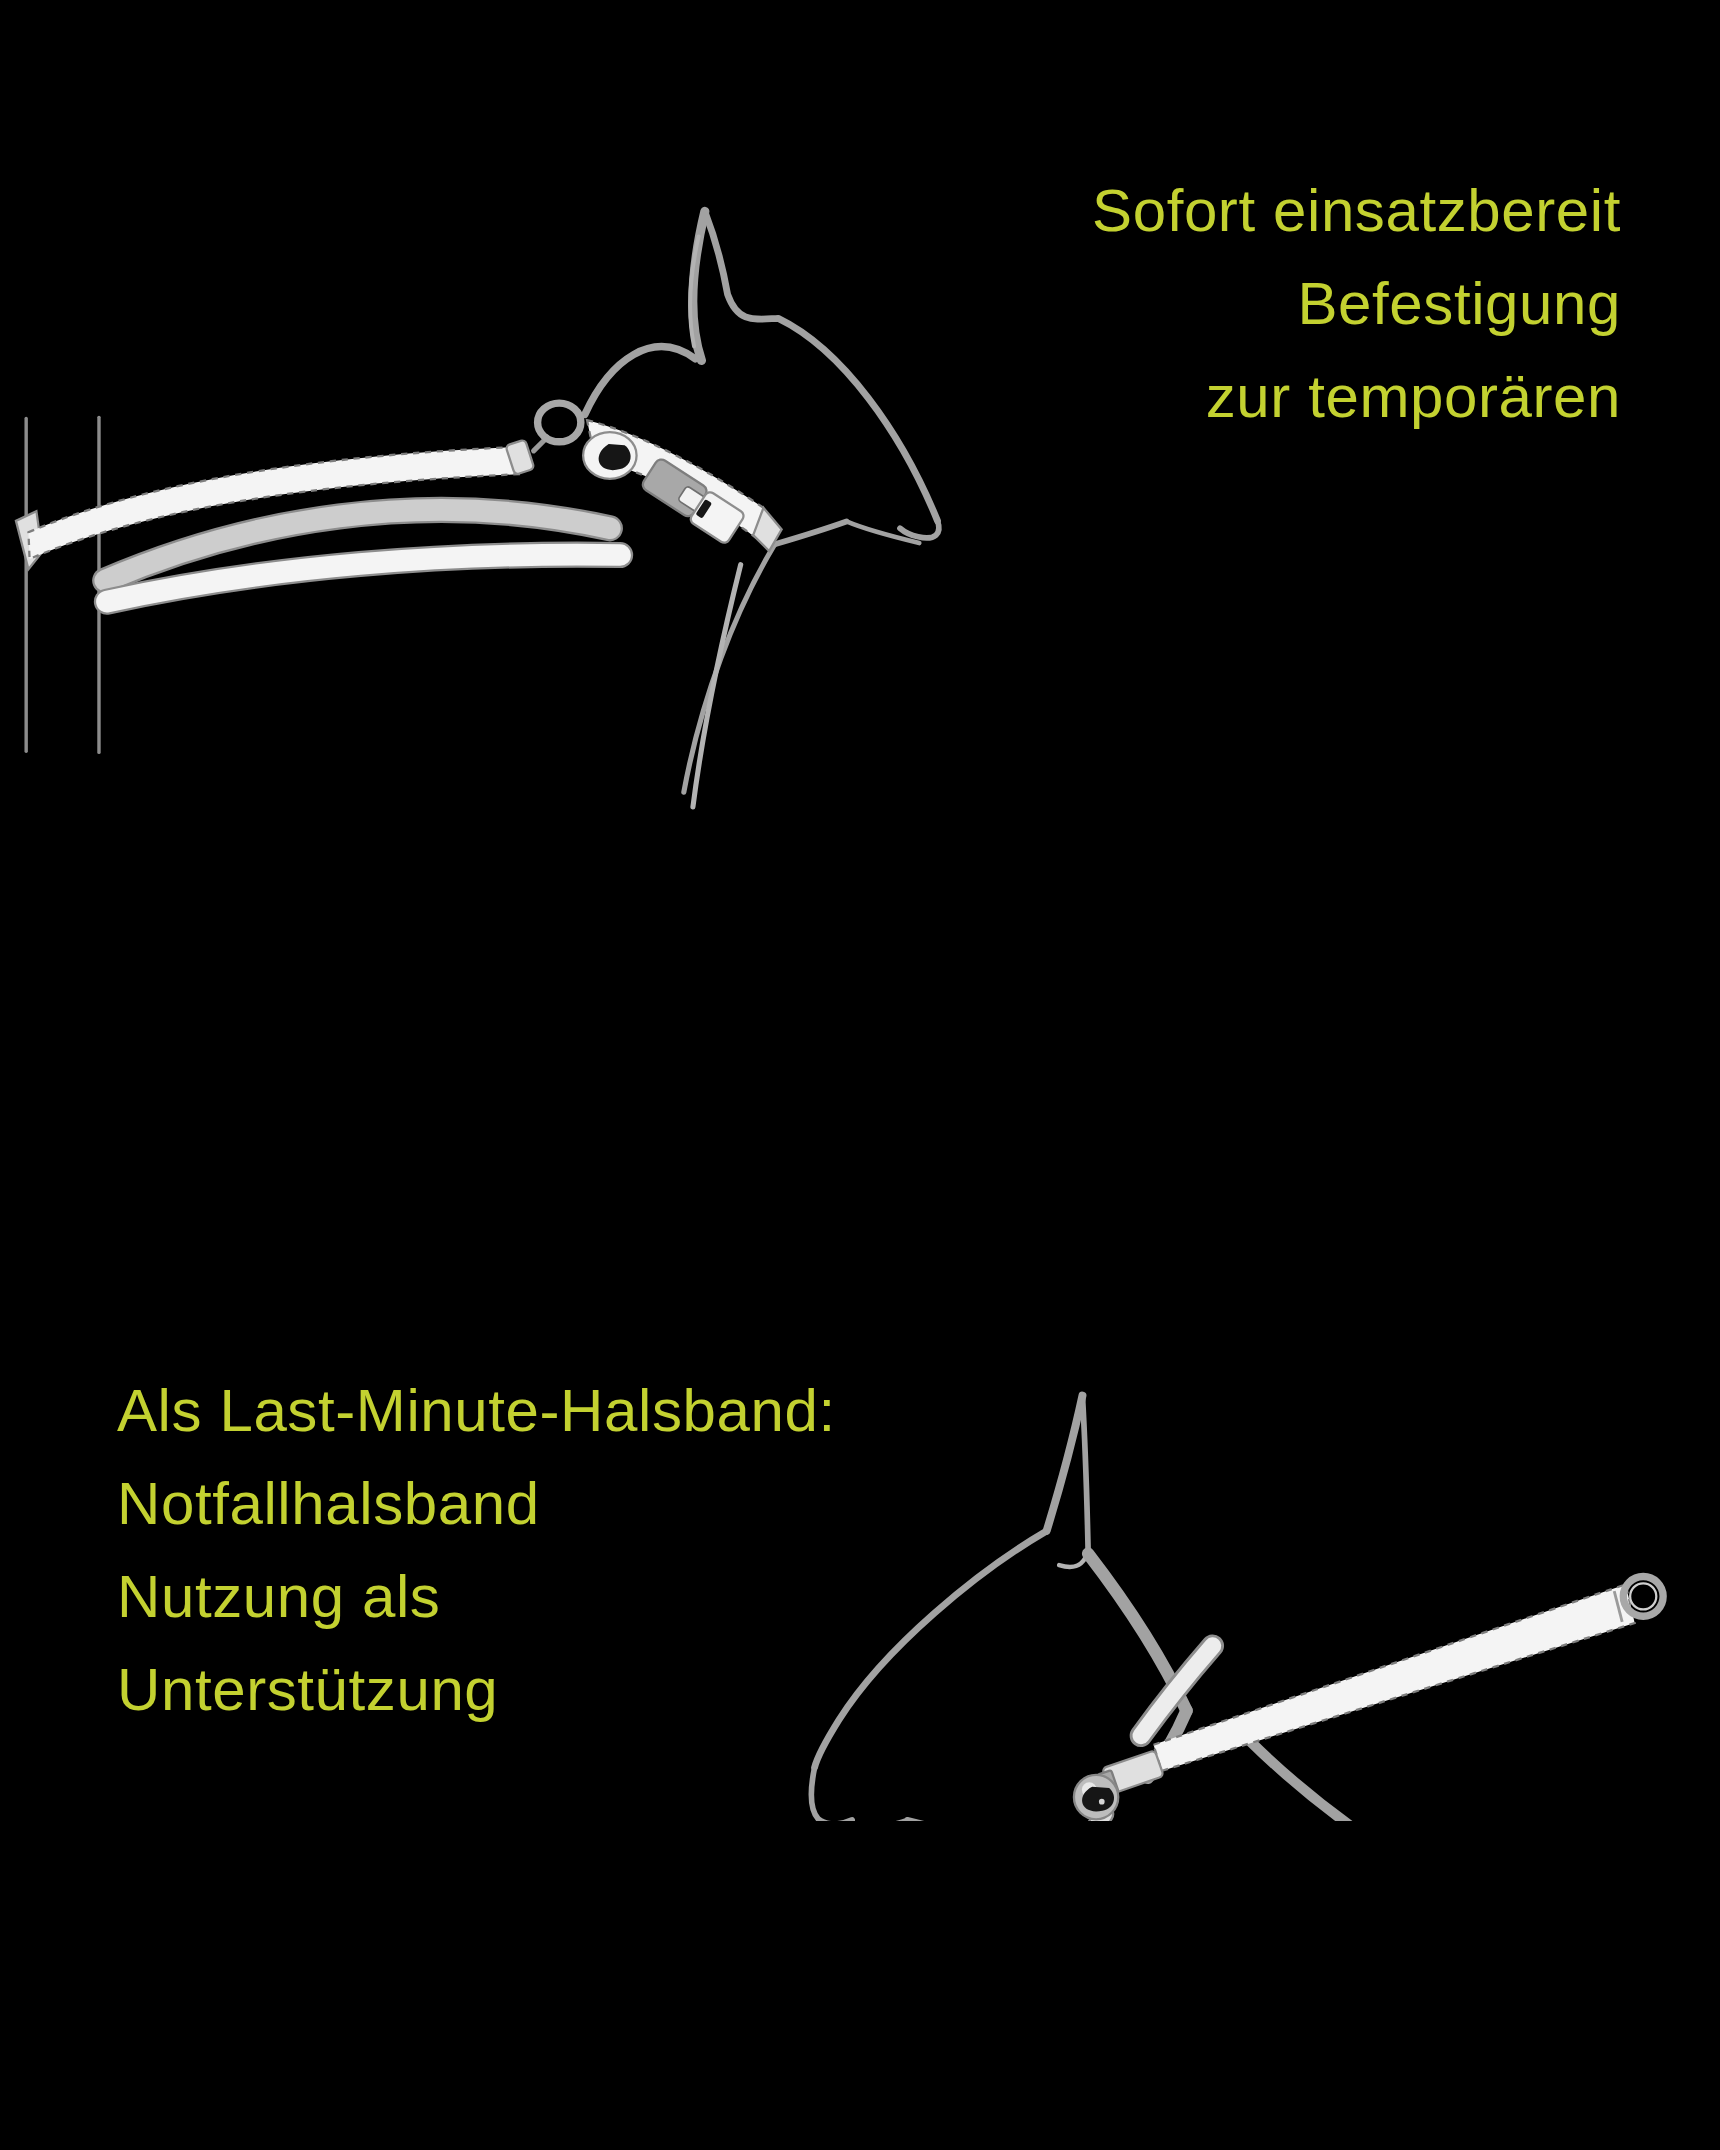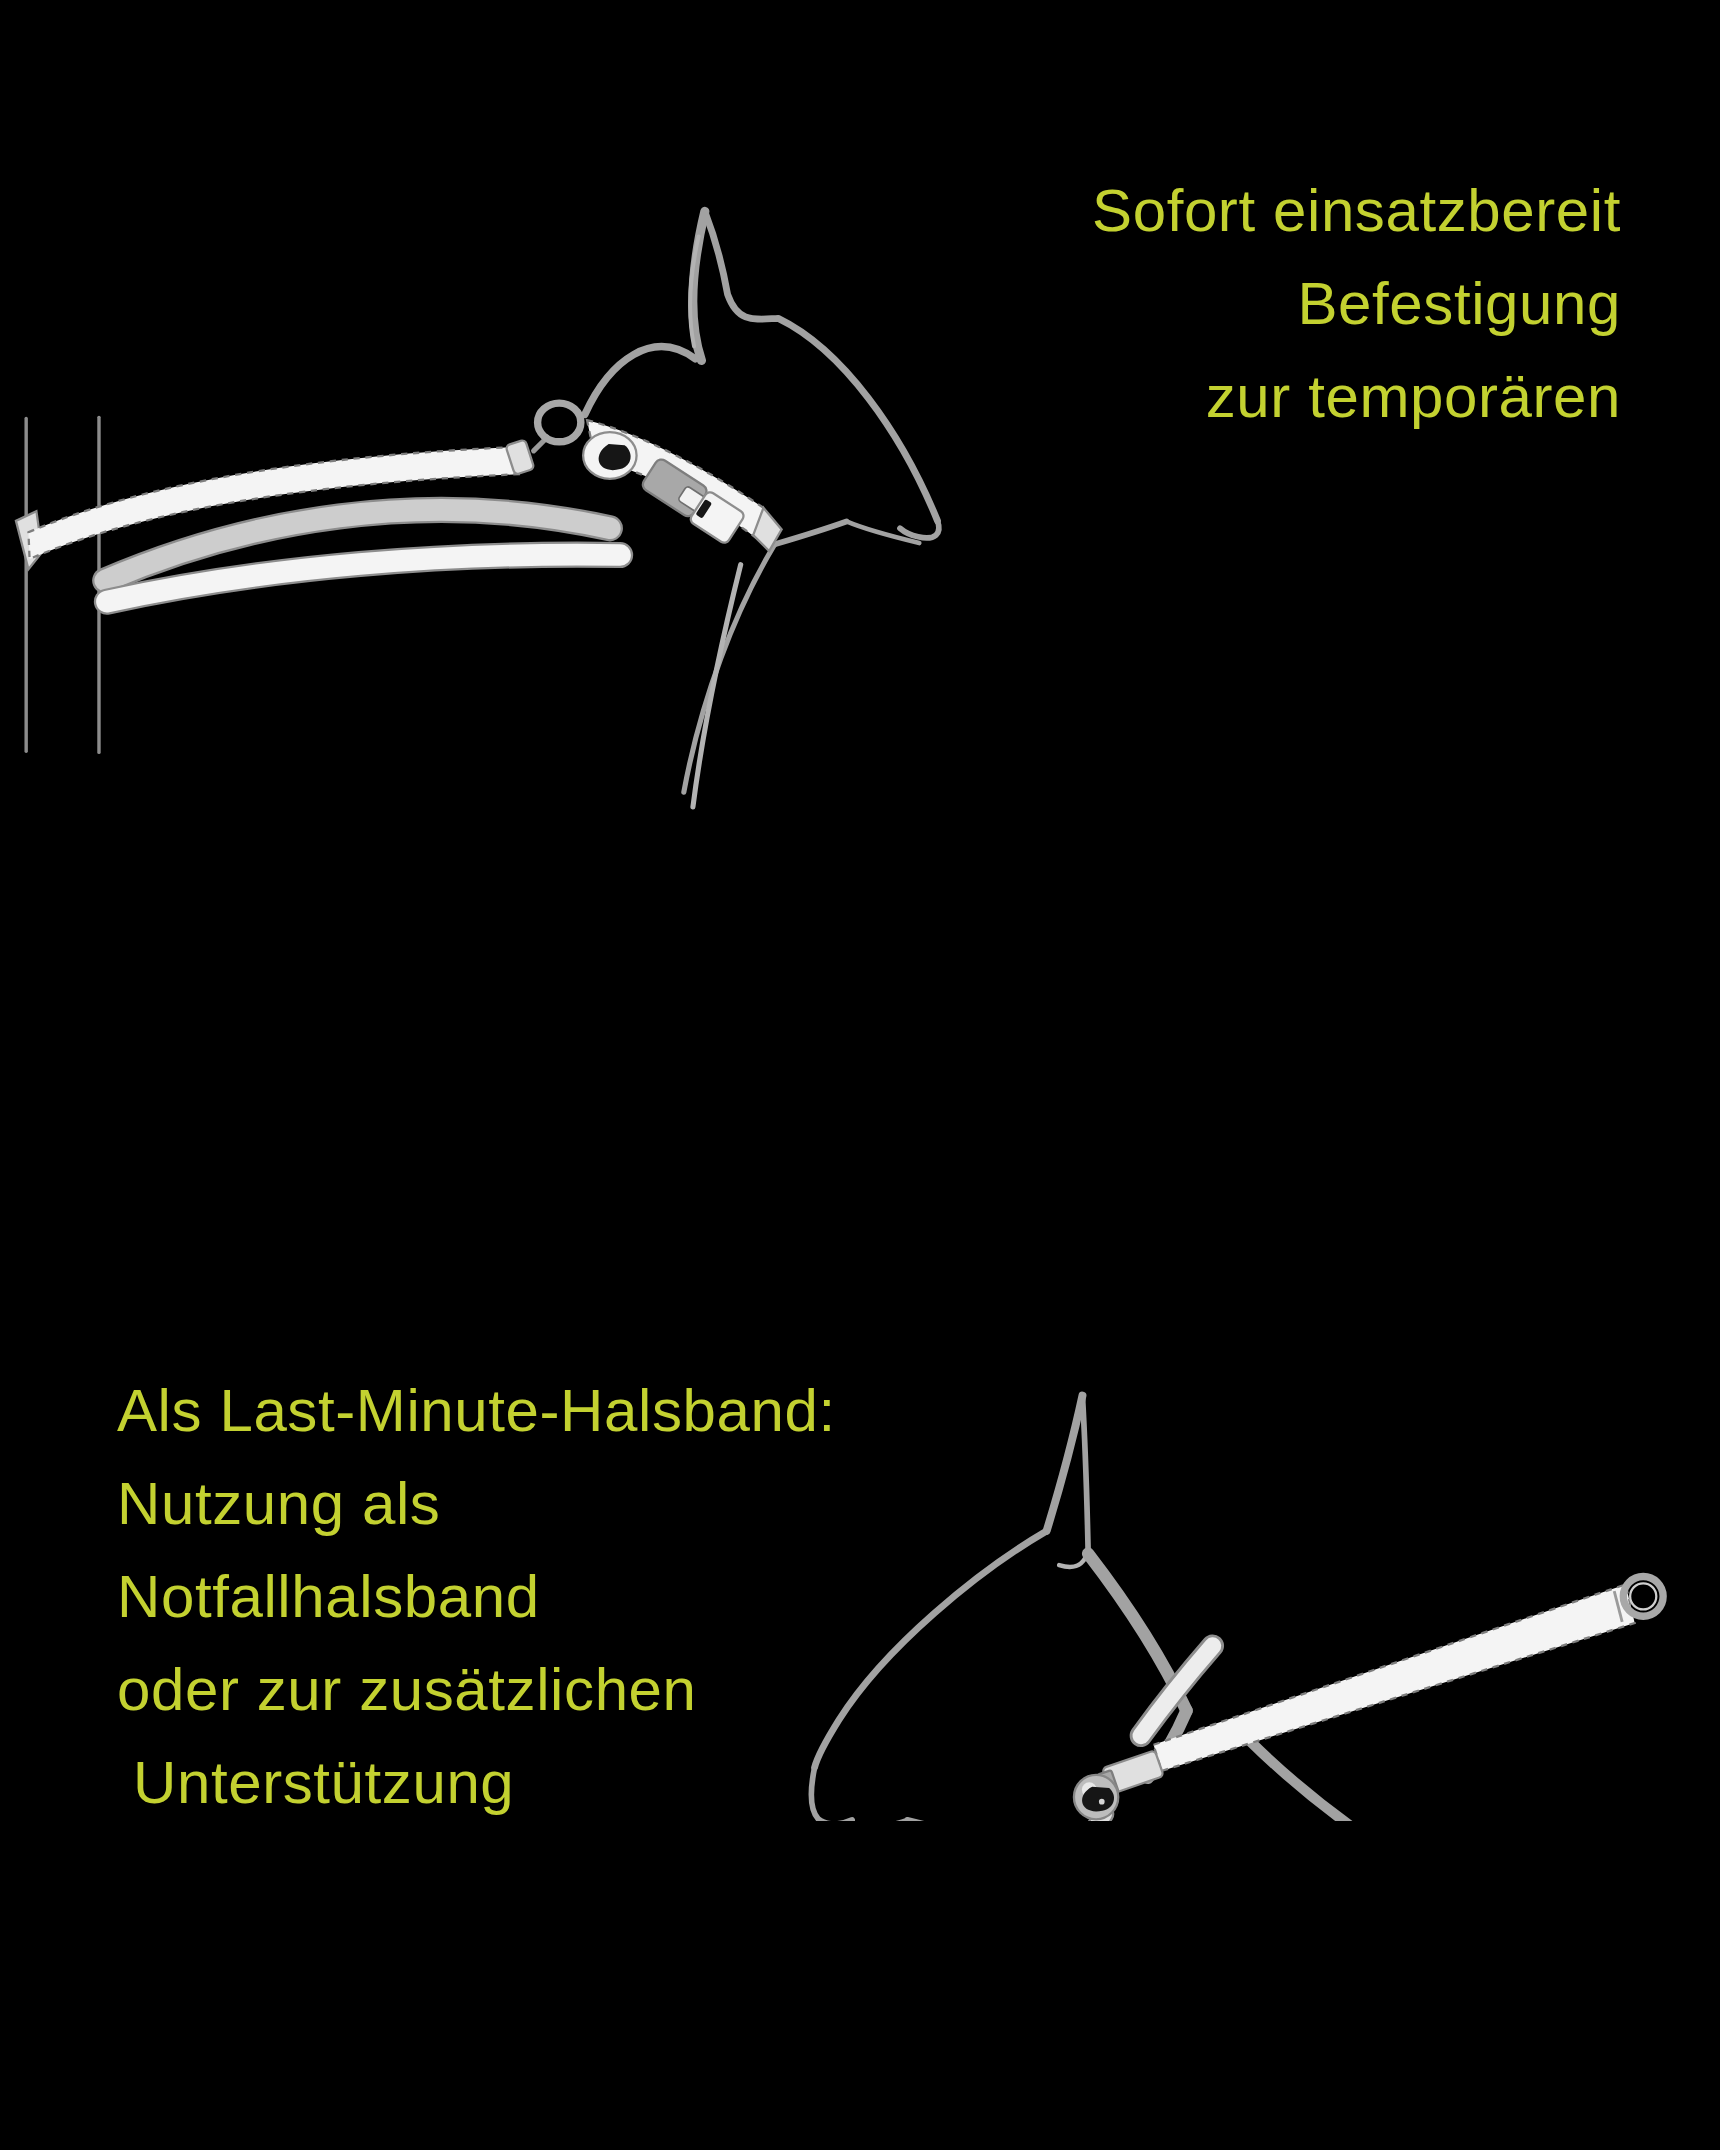--- a/index.html
+++ b/index.html
@@ -88,23 +88,22 @@
   </svg>
 
   <div class="caption caption-top">
     <div class="cap-line">Sofort einsatzbereit</div>
     <div class="cap-line">Befestigung</div>
     <div class="cap-line">zur temporären</div>
   </div>
 
   <div class="caption caption-bottom">
     <div class="cap-line">Als Last-Minute-Halsband:</div>
+    <div class="cap-line">Notfallhalsband</div>
     <div class="cap-line">Nutzung als</div>
-    <div class="cap-line">Notfallhalsband</div>
-    <div class="cap-line">oder zur zusätzlichen</div>
     <div class="cap-line">Unterstützung</div>
   </div>
 
   <svg class="figure fig-bottom" width="935" height="728" viewBox="0 0 1644 1280" aria-hidden="true">
     <g>
       <path class="ln" stroke-width="14" d="M523 52 C504 140, 482 218, 460 290"></path>
       <path class="ln" stroke-width="10" d="M523 52 C528 140, 531 235, 533 326"></path>
       <path class="ln soft" stroke-width="8" d="M533 326 C525 352, 508 358, 482 350"></path>
       <path class="ln" stroke-width="12" d="M460 290 C340 360, 175 495, 95 622 C70 662, 56 690, 52 706"></path>
       <path class="ln" stroke-width="10" d="M52 706 C44 745, 44 780, 58 796 C75 810, 100 806, 118 798"></path>

